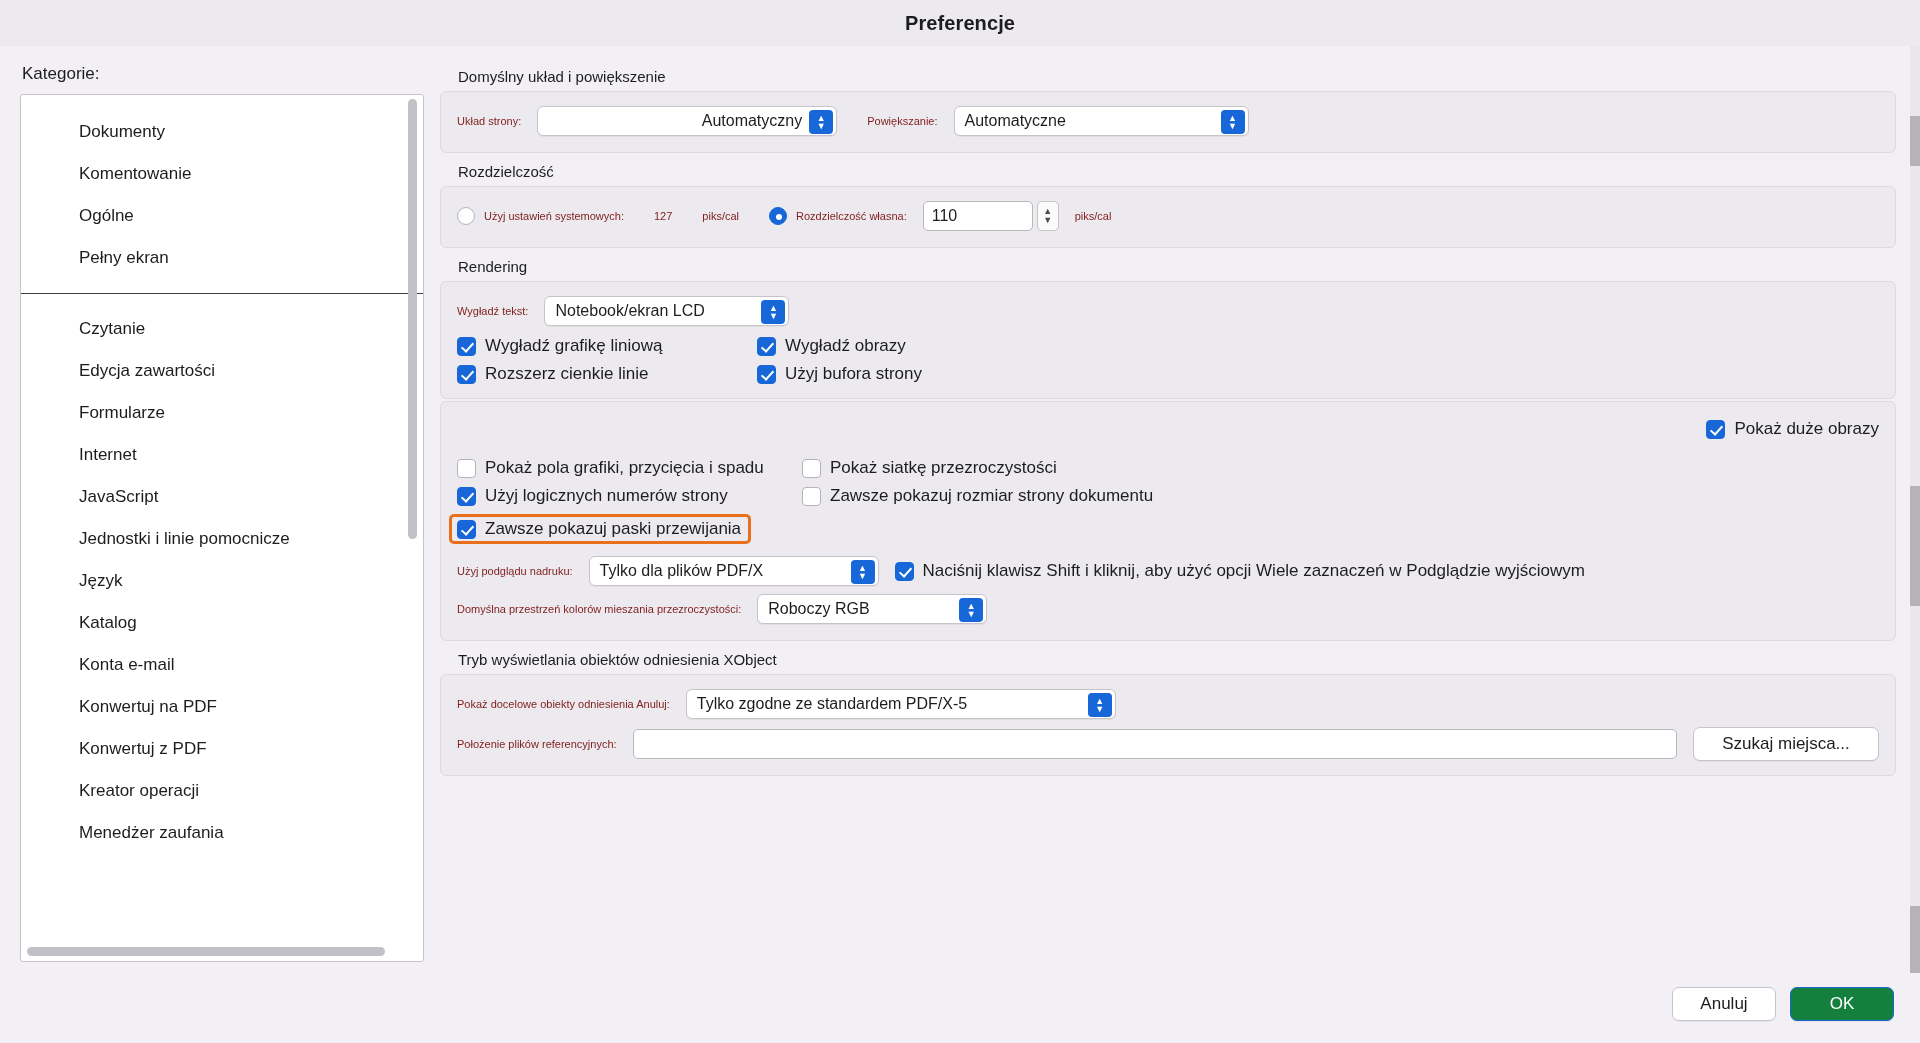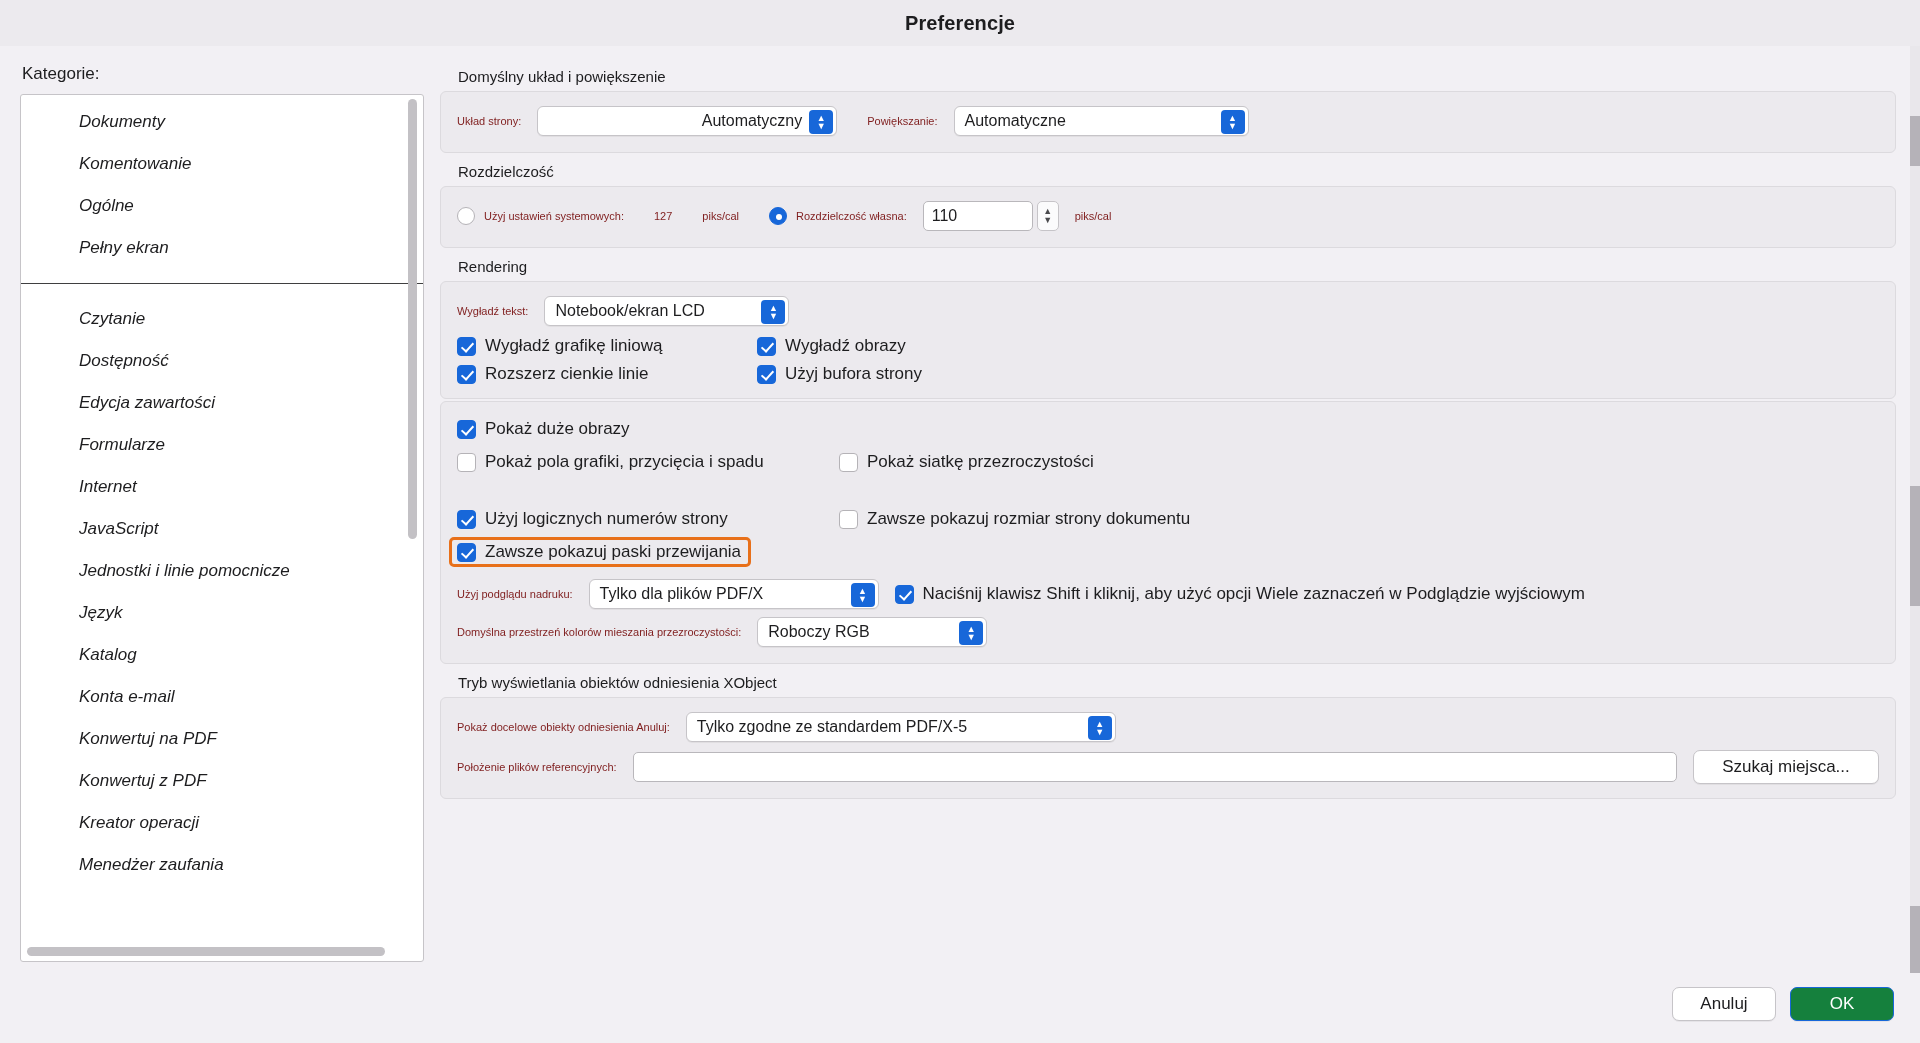--- a/index.html
+++ b/index.html
@@ -55,22 +55,21 @@
     height: 868px;
     background: #ffffff;
     border: 1px solid #c6c4c8;
     border-radius: 3px;
     position: relative;
     overflow: hidden;
   }
   .list-scroll {
     position: absolute;
     top: 0; left: 0; right: 0; bottom: 18px;
-    padding-top: 6px;
-    font-style: italic;
+    padding-top: 16px;
   }
   .cat-item {
     height: 42px;
     line-height: 42px;
     padding-left: 58px;
     font-size: 17px;
     color: #1d1d1f;
     white-space: nowrap;
     overflow: hidden;
     text-overflow: ellipsis;
@@ -364,21 +363,20 @@
         <div class="list-scroll">
 
           <div class="cat-item">Dokumenty</div>
           <div class="cat-item">Komentowanie</div>
           <div class="cat-item">Ogólne</div>
           <div class="cat-item">Pełny ekran</div>
 
           <div class="cat-separator"></div>
 
           <div class="cat-item">Czytanie</div>
-          <div class="cat-item">Dostępność</div>
           <div class="cat-item">Edycja zawartości</div>
           <div class="cat-item">Formularze</div>
           <div class="cat-item">Internet</div>
           <div class="cat-item">JavaScript</div>
           <div class="cat-item">Jednostki i linie pomocnicze</div>
           <div class="cat-item">Język</div>
           <div class="cat-item">Katalog</div>
           <div class="cat-item">Konta e-mail</div>
           <div class="cat-item">Konwertuj na PDF</div>
           <div class="cat-item">Konwertuj z PDF</div>
@@ -467,27 +465,27 @@
             <span class="check-row">
               <span class="cb on"></span>
               <span>Użyj bufora strony</span>
             </span>
           </div>
         </div>
       </div>
 
       <div class="group">
         <div class="group-box">
-          <div class="row" style="min-height:30px;">
+          <div class="row" style="min-height:30px;justify-content:flex-end;">
             <span class="check-row">
               <span class="cb on"></span>
               <span>Pokaż duże obrazy</span>
             </span>
           </div>
-          <div class="cb-grid wide" style="margin-top:8px;gap:37px;">
+          <div class="cb-grid wide" style="margin-top:14px;">
             <span class="check-row">
               <span class="cb"></span>
               <span>Pokaż pola grafiki, przycięcia i spadu</span>
             </span>
             <span class="check-row">
               <span class="cb"></span>
               <span>Pokaż siatkę przezroczystości</span>
             </span>
             <span class="check-row">
               <span class="cb on"></span>

